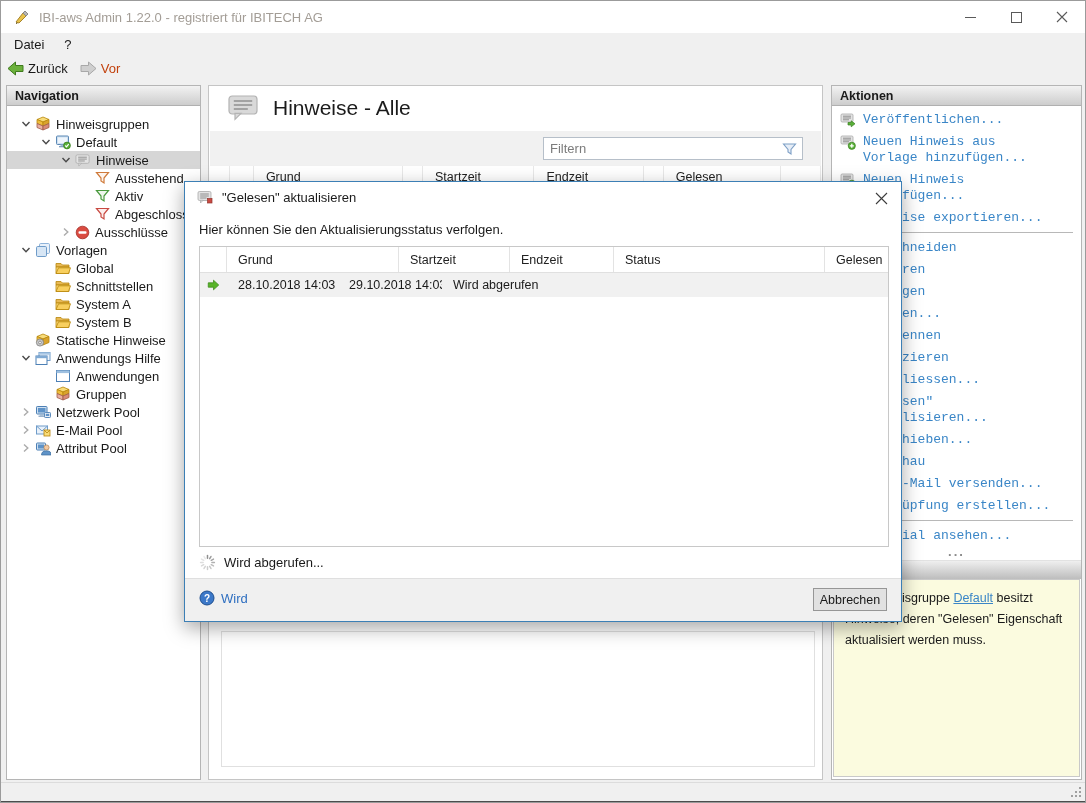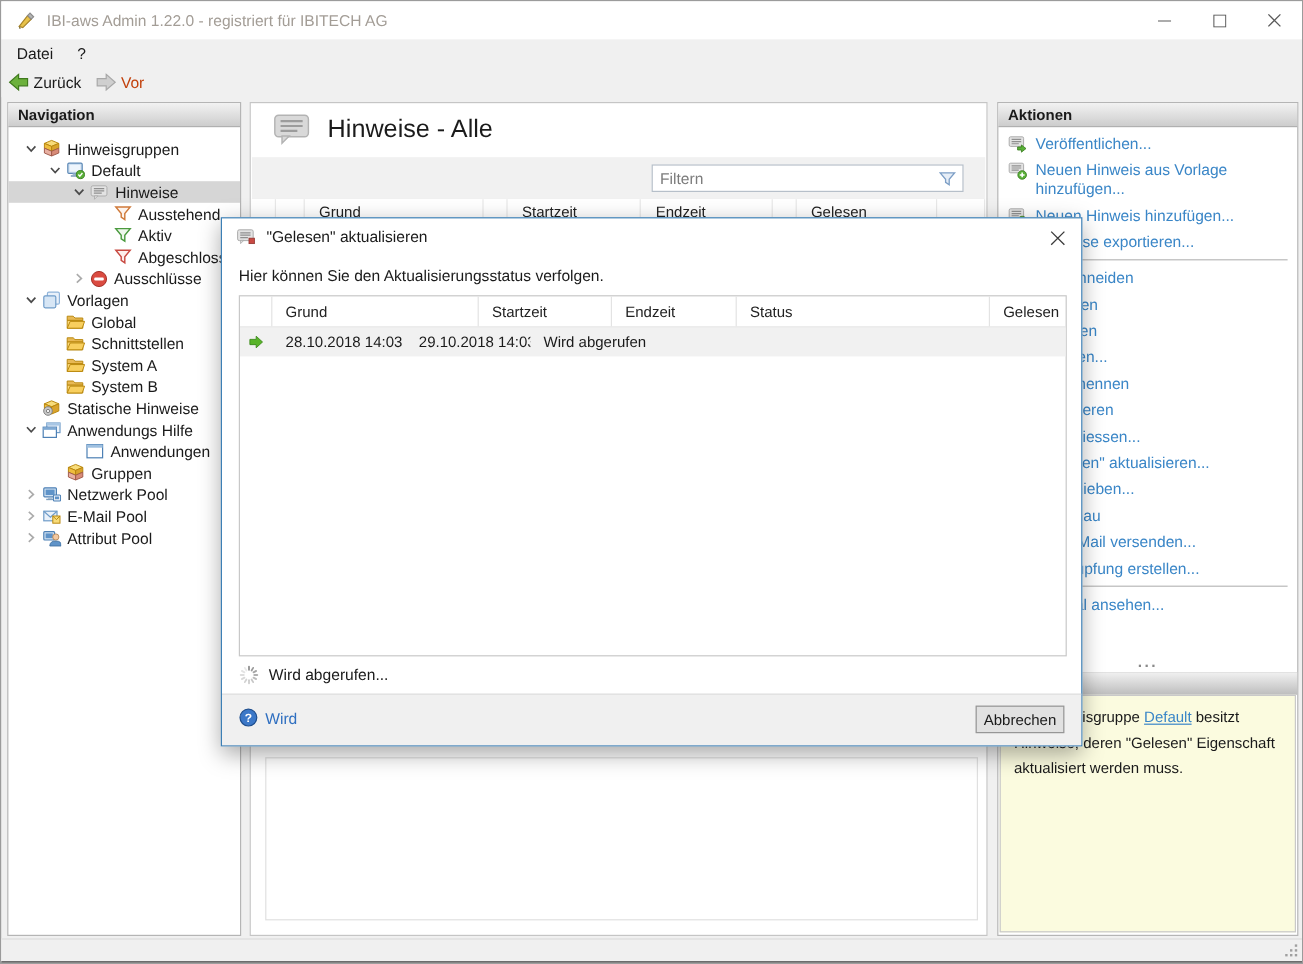--- a/index.html
+++ b/index.html
@@ -44,21 +44,21 @@
   .filterbox input::placeholder{color:#7c7c7c;}
   .filterbox .ic{margin-right:5px;}
   .mthead{position:absolute;left:1px;right:1px;top:80px;height:23px;display:flex;border-bottom:1px solid #e3e3e3;background:#fff;}
   .mthead .hcell{height:100%;border-right:1px solid #e8e8e8;display:flex;align-items:center;padding-left:12px;font-size:12.5px;color:#222;overflow:hidden;}
   .previewbox{position:absolute;left:12px;top:545px;width:594px;height:136px;border:1px solid #e0e0e0;background:#fff;}
   
   .actpanel{position:absolute;left:830px;top:84px;width:251px;height:695px;background:#fff;border:1px solid #b5b5b5;}
   .actlist{padding:6px 0 0 8px;}
   .actitem{display:flex;gap:7px;margin-bottom:6px;cursor:pointer;}
   .actitem .ic{margin-top:0px;}
-  .actitem .albl{color:#3a86c7;font-size:13px;line-height:16px;max-width:188px;}
+  .actitem .albl{color:#3a86c7;font-size:13px;line-height:16px;max-width:188px;font-family:Liberation Mono, monospace;}
   .actsep{border:none;border-top:1px solid #b8b8b8;margin:5px 8px 7px 0;}
   .act-overflow{position:absolute;left:0;top:458px;width:100%;text-align:center;color:#8a8a8a;letter-spacing:2px;font-weight:bold;}
   .act-graybar{position:absolute;left:0;top:474px;width:100%;height:19px;background:linear-gradient(#efefef,#bdbdbd);border-top:1px solid #e2e2e2;}
   .notice{position:absolute;left:1px;right:1px;top:493px;bottom:2px;background:#fbfbdf;border:1px solid #c9c9c9;padding:8px 11px;font-size:12.5px;line-height:21px;color:#1a1a1a;}
   .notice a{color:#3a86c7;text-decoration:underline;cursor:pointer;}
   
   .statusbar{position:absolute;left:0;top:781px;width:100%;height:19px;background:#f0f0f0;border-top:1px solid #dcdcdc;}
   .grip{position:absolute;right:3px;bottom:3px;width:13px;height:13px;}
   .darkstrip{position:absolute;left:0;top:800px;width:100%;height:3px;background:#4c4c4c;}
   
@@ -313,21 +313,21 @@
           <span class="ic">
             <svg width="16" height="15" viewBox="0 0 16 15">
               <rect x="4" y="1.5" width="11" height="8" fill="#eef4fb" stroke="#6f9cc9" stroke-width="1"></rect>
               <rect x="4" y="1.5" width="11" height="2.2" fill="#a8c6e4"></rect>
               <rect x="1" y="5" width="11" height="8.5" fill="#fff" stroke="#4d80b5" stroke-width="1"></rect>
               <rect x="1" y="5" width="11" height="2.2" fill="#7fa9d3"></rect>
             </svg>
           </span>
           <span class="lbl">Anwendungs Hilfe</span>
         </div>
-        <div class="tree-row" style="padding-left: 46px; align-items: center;">
+        <div class="tree-row" style="padding-left: 30px; align-items: center;">
           <span class="tw"></span>
           <span class="ic">
             <svg width="16" height="14" viewBox="0 0 16 14">
               <rect x="1.5" y="1.5" width="13" height="11" fill="#fff" stroke="#4d80b5" stroke-width="1"></rect>
               <rect x="1.5" y="1.5" width="13" height="2.6" fill="#9fc0e0"></rect>
             </svg>
           </span>
           <span class="lbl">Anwendungen</span>
         </div>
         <div class="tree-row" style="padding-left: 30px;">

